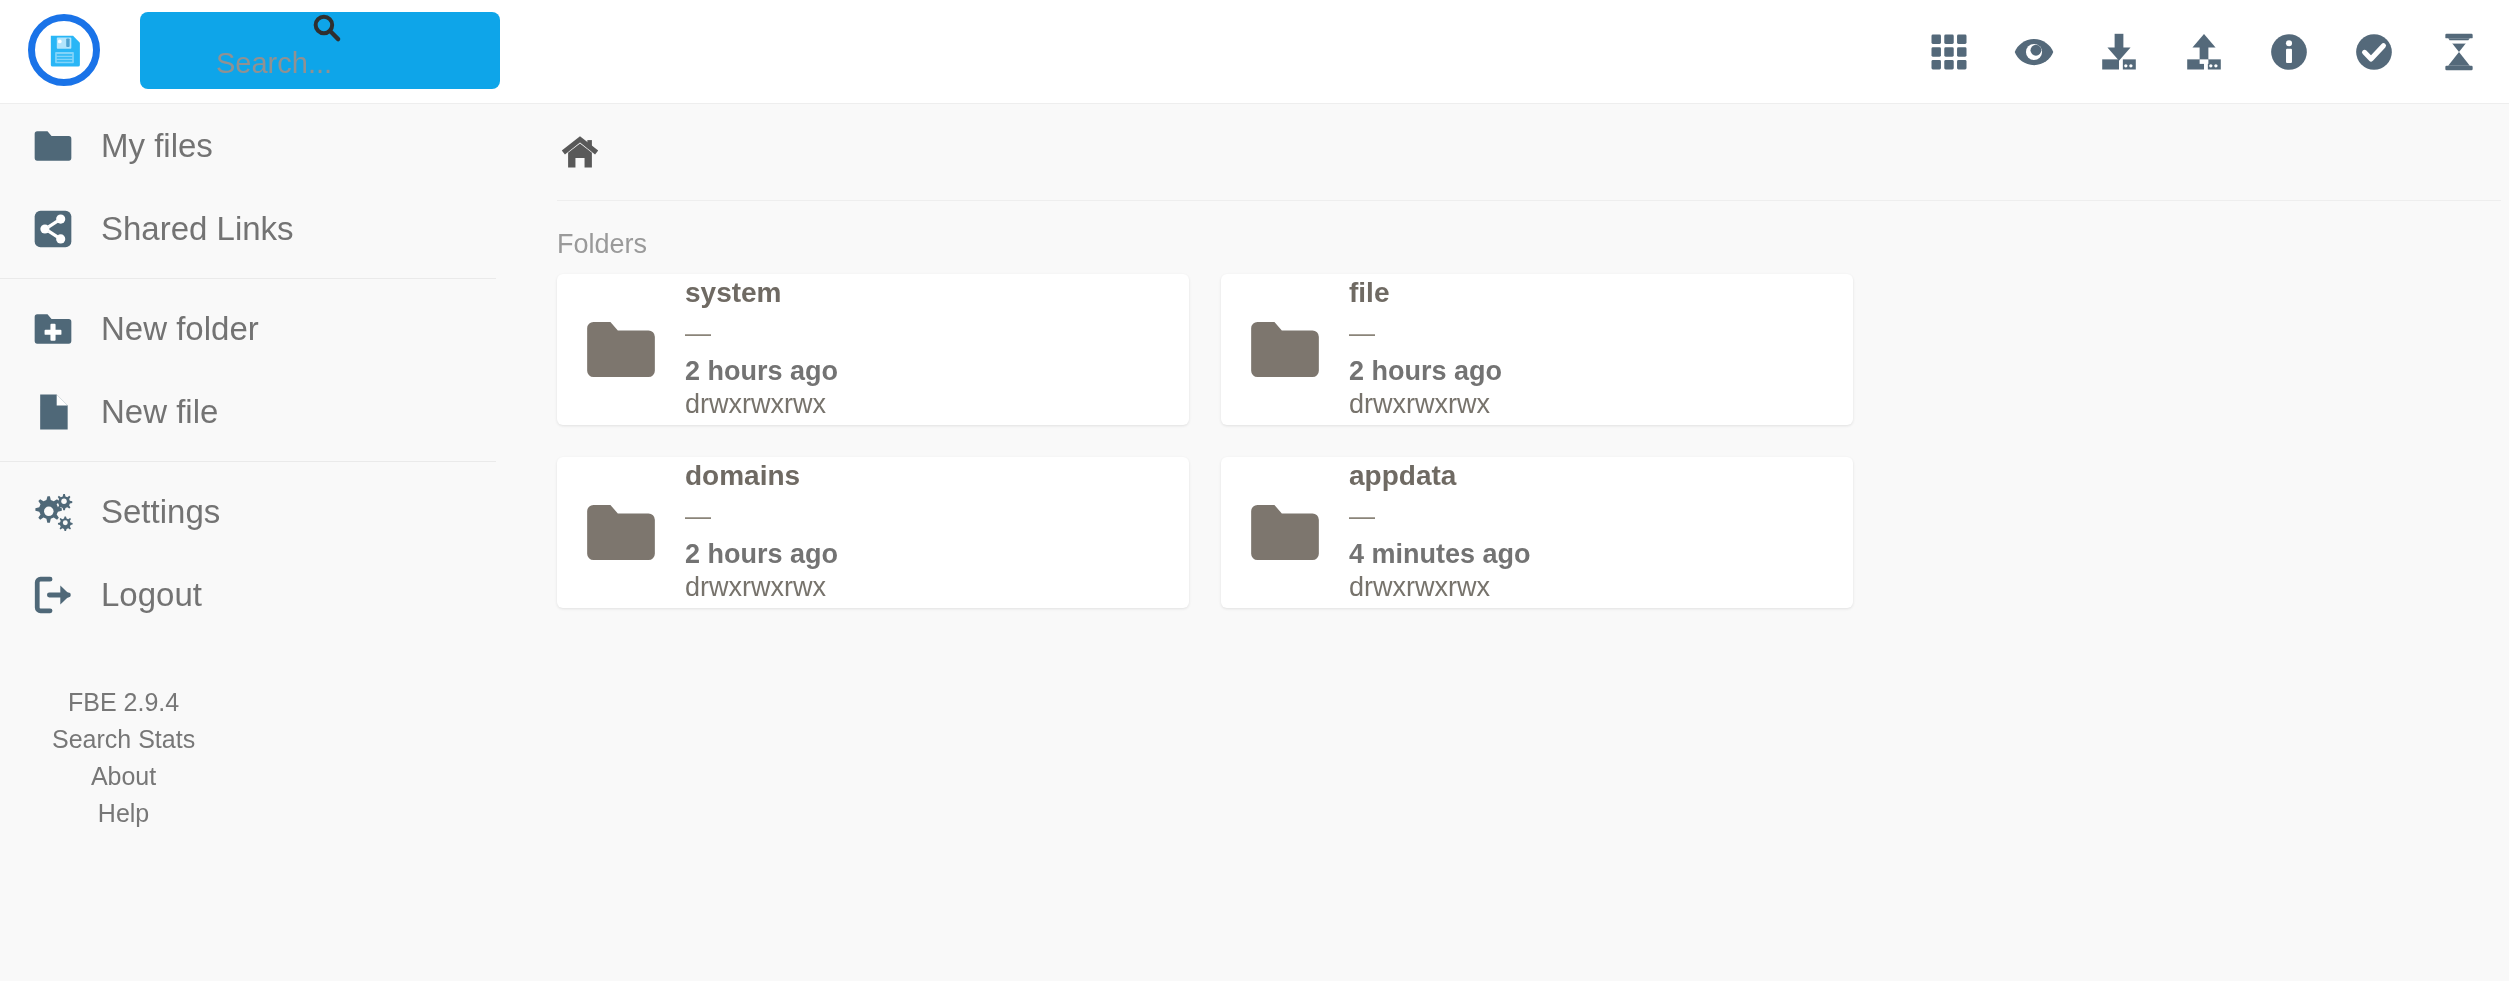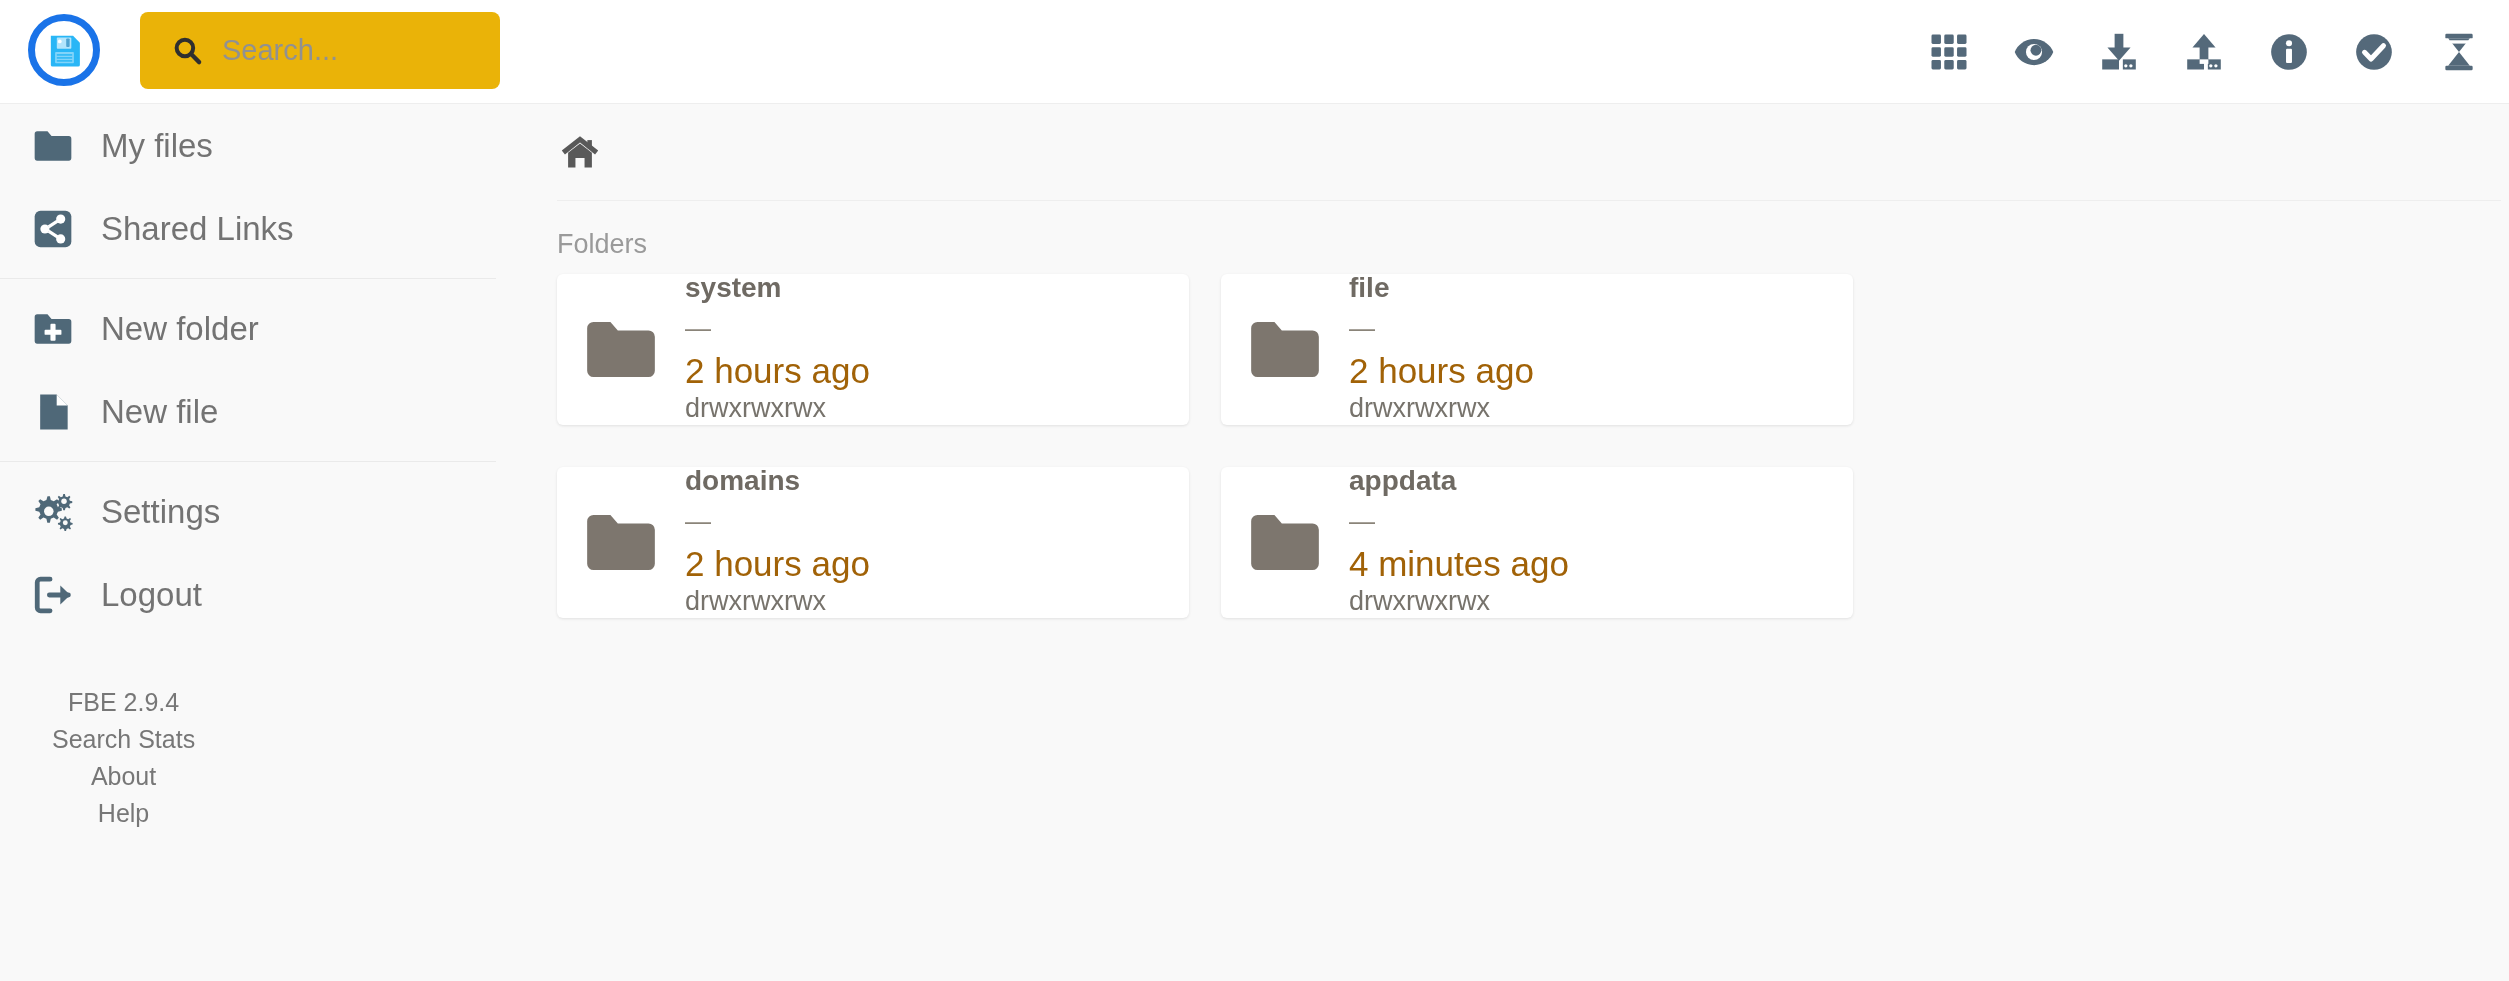--- a/index.html
+++ b/index.html
@@ -37,26 +37,27 @@
     border-radius: 50%;
     border: 7px solid #1a73e8;
     box-sizing: border-box;
   }
   #logo-floppy { position: absolute; left: 22px; top: 21px; width: 41px; height: 41px; }
 
   #search-box {
     position: absolute;
     left: 140px; top: 12px;
     width: 360px; height: 77px;
-    background: #eab308;
+    background: #0ea5e9;
     border-radius: 8px;
     display: flex;
     align-items: center;
     padding-left: 32px;
     cursor: text;
+    flex-direction: column;
   }
   #search-icon { width: 31px; height: 31px; flex: none; margin-right: 19px; }
   #search-input {
     border: none; outline: none; background: transparent;
     font-family: "Liberation Sans", sans-serif;
     font-size: 29px;
     color: #3a3a3a;
     width: 240px;
     height: 40px;
   }
@@ -184,21 +185,21 @@
     font-size: 27px;
     color: #9a9a9a;
     padding: 30px 0 16px 28px;
     line-height: 1;
   }
 
   #folder-grid {
     display: flex;
     flex-wrap: wrap;
     padding-left: 28px;
-    gap: 42px 32px;
+    gap: 32px 32px;
   }
 
   .folder-card {
     width: 632px;
     height: 151px;
     background: #ffffff;
     border-radius: 6px;
     box-shadow: 0 1px 3px rgba(0,0,0,0.10);
     display: flex;
     align-items: center;
@@ -224,24 +225,25 @@
     margin-bottom: 13px;
     white-space: nowrap;
   }
   .card-size {
     font-size: 26px;
     color: #8a8479;
     line-height: 1;
     margin-bottom: 9px;
   }
   .card-time {
-    font-size: 35px;
-    color: #a16207;
+    font-size: 27px;
+    color: #737373;
     line-height: 1.22;
     white-space: nowrap;
+    font-weight: bold;
   }
   .card-perm {
     font-size: 27px;
     color: #77736c;
     line-height: 1.22;
     white-space: nowrap;
   }
 </style>
 </head>
 <body>

